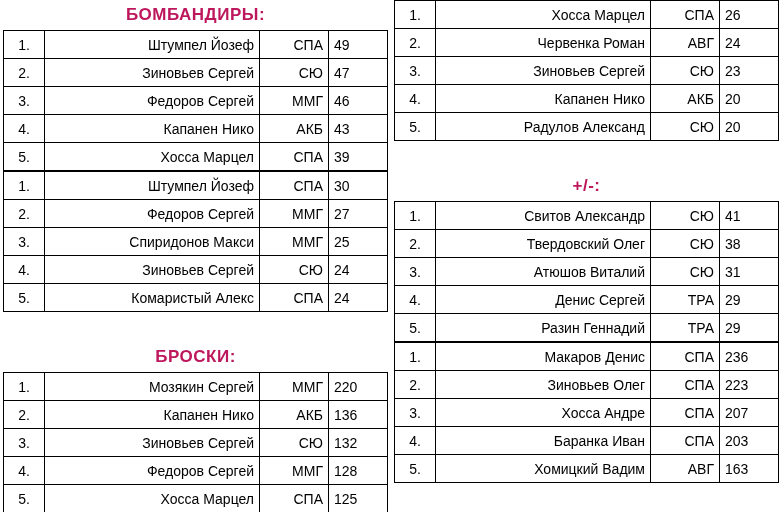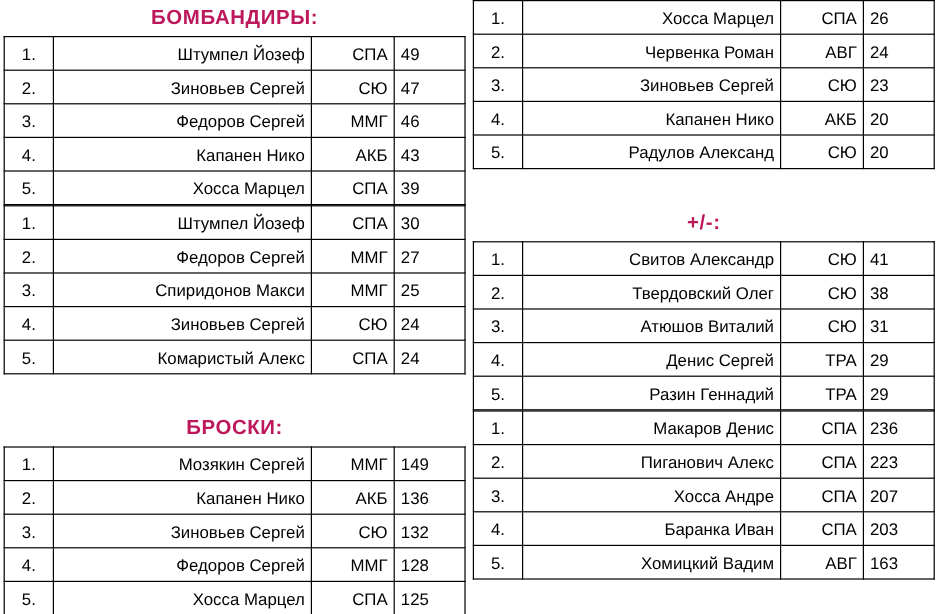--- a/index.html
+++ b/index.html
@@ -236,21 +236,21 @@
 
   <div class="block-row">
     <div class="block">
       <div class="block-title">БРОСКИ:</div>
       <table class="stat">
         <tbody>
           <tr>
             <td class="rank">1.</td>
             <td class="name">Мозякин Сергей</td>
             <td class="team">ММГ</td>
-            <td class="value">149</td>
+            <td class="value">220</td>
           </tr>
           <tr>
             <td class="rank">2.</td>
             <td class="name">Капанен Нико</td>
             <td class="team">АКБ</td>
             <td class="value">136</td>
           </tr>
           <tr>
             <td class="rank">3.</td>
             <td class="name">Зиновьев Сергей</td>
@@ -277,21 +277,21 @@
       <table class="stat">
         <tbody>
           <tr>
             <td class="rank">1.</td>
             <td class="name">Макаров Денис</td>
             <td class="team">СПА</td>
             <td class="value">236</td>
           </tr>
           <tr>
             <td class="rank">2.</td>
-            <td class="name">Пиганович Алекс</td>
+            <td class="name">Зиновьев Олег</td>
             <td class="team">СПА</td>
             <td class="value">223</td>
           </tr>
           <tr>
             <td class="rank">3.</td>
             <td class="name">Хосса Андре</td>
             <td class="team">СПА</td>
             <td class="value">207</td>
           </tr>
           <tr>

